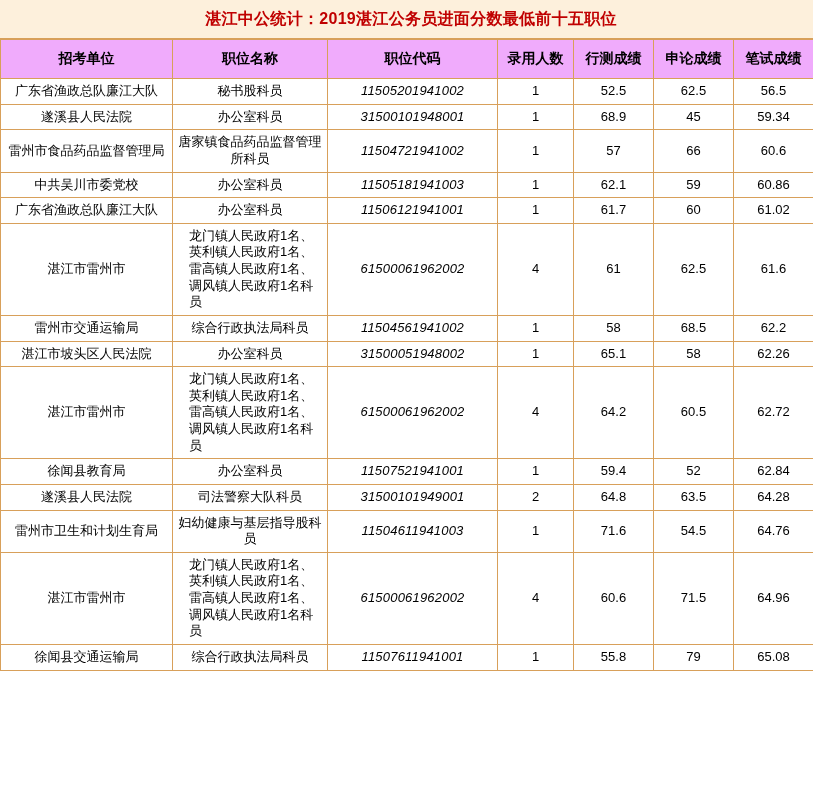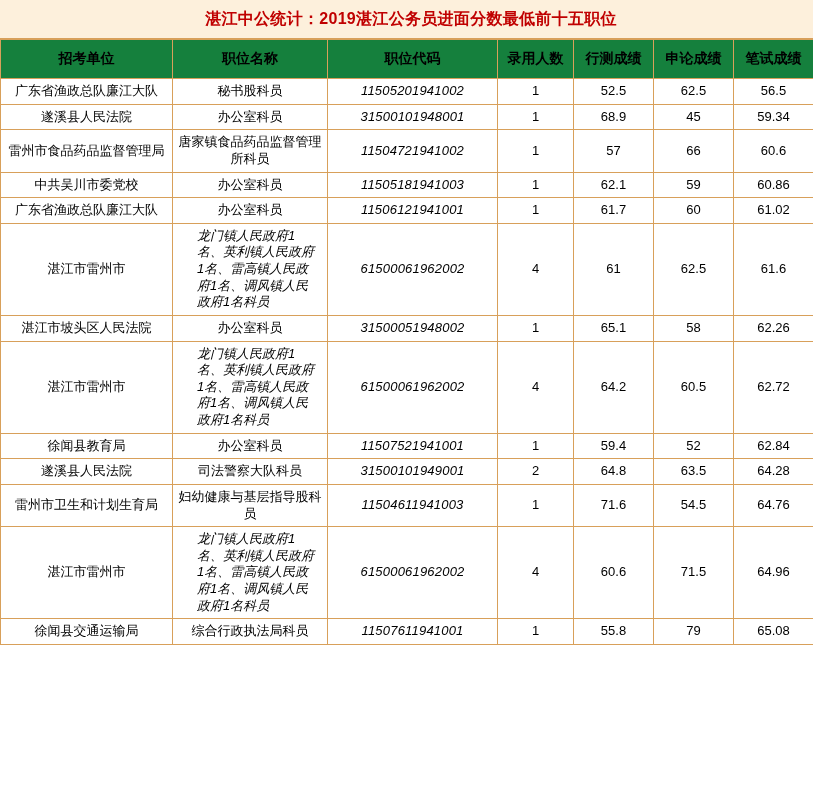--- a/index.html
+++ b/index.html
@@ -45,37 +45,36 @@
     border: 1px solid #d8a05a;
     font-size: 13px;
     color: #000000;
     text-align: center;
     vertical-align: middle;
     padding: 4px 3px;
     line-height: 1.28;
     word-break: break-all;
   }
   table.grid thead th {
-    background: #15803d;
+    background: #f0abfc;
     font-weight: bold;
     height: 30px;
     font-size: 14px;
   }
   td.unit {
     font-size: 13px;
   }
   td.post {
     font-size: 13px;
     text-align: center;
   }
   td.post.multi {
     text-align: left;
-    padding-left: 24px;
+    padding-left: 16px;
     padding-right: 8px;
-    font-style: italic;
   }
   td.code {
     font-size: 13px;
     letter-spacing: 0.2px;
     font-style: italic;
   }
   td.num {
     font-size: 13px;
   }
   col.c0 { width: 172px; }
@@ -165,20 +164,29 @@
         <tr>
           <td class="unit">湛江市雷州市</td>
           <td class="post multi">龙门镇人民政府1名、英利镇人民政府1名、雷高镇人民政府1名、调风镇人民政府1名科员</td>
           <td class="code">61500061962002</td>
           <td class="num">4</td>
           <td class="num">61</td>
           <td class="num">62.5</td>
           <td class="num">61.6</td>
         </tr>
         <tr>
+          <td class="unit">雷州市交通运输局</td>
+          <td class="post">综合行政执法局科员</td>
+          <td class="code">11504561941002</td>
+          <td class="num">1</td>
+          <td class="num">58</td>
+          <td class="num">68.5</td>
+          <td class="num">62.2</td>
+        </tr>
+        <tr>
           <td class="unit">湛江市坡头区人民法院</td>
           <td class="post">办公室科员</td>
           <td class="code">31500051948002</td>
           <td class="num">1</td>
           <td class="num">65.1</td>
           <td class="num">58</td>
           <td class="num">62.26</td>
         </tr>
         <tr>
           <td class="unit">湛江市雷州市</td>

